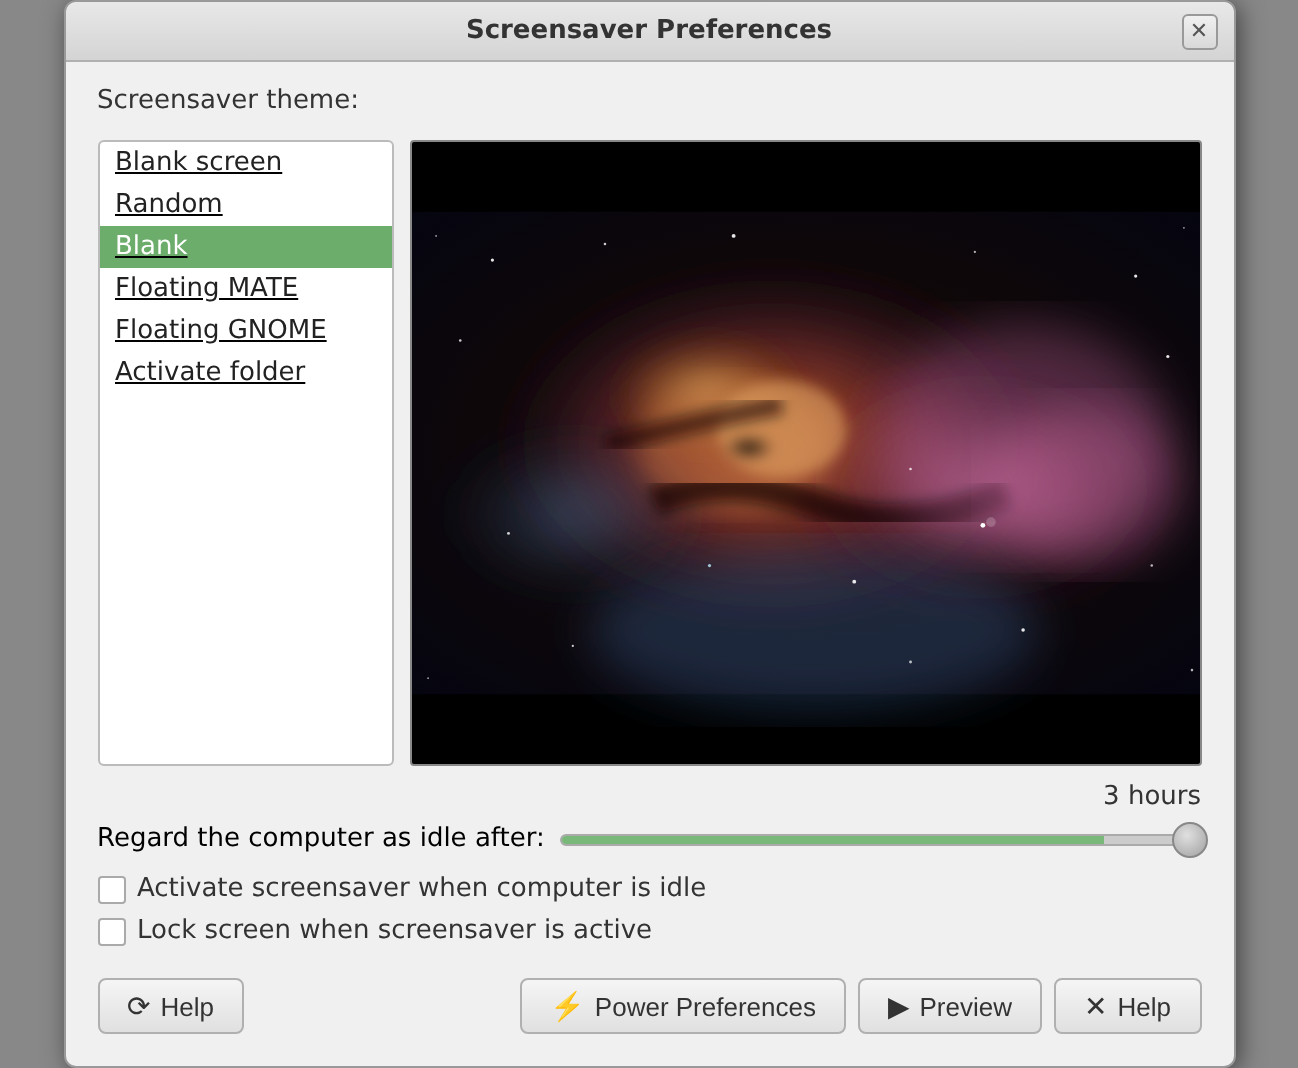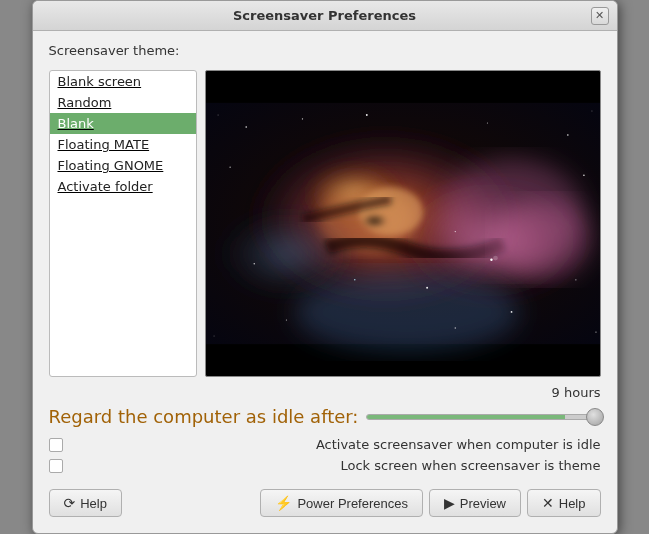--- a/index.html
+++ b/index.html
@@ -106,22 +106,22 @@
       width: 100%;
       height: 100%;
     }
     .idle-row {
       display: flex;
       align-items: center;
       gap: 8px;
       margin-top: 4px;
     }
     .idle-label {
-      font-size: 18px;
-      color: #a16207;
+      font-size: 13px;
+      color: #000000;
       white-space: nowrap;
     }
     .slider-container {
       flex: 1;
       position: relative;
       display: flex;
       align-items: center;
     }
     .slider-track {
       width: 100%;
@@ -160,21 +160,20 @@
     .checkboxes {
       display: flex;
       flex-direction: column;
       gap: 6px;
       margin-top: 2px;
     }
     .checkbox-row {
       display: flex;
       align-items: center;
       gap: 6px;
-      justify-content: space-between;
     }
     .checkbox-box {
       width: 14px;
       height: 14px;
       background: white;
       border: 1px solid #aaa;
       border-radius: 2px;
       flex-shrink: 0;
     }
     .checkbox-label {
@@ -325,41 +324,41 @@
           <circle cx="15" cy="15" r="0.6" fill="white" fill-opacity="0.6"></circle>
           <circle cx="480" cy="10" r="0.6" fill="white" fill-opacity="0.6"></circle>
           <circle cx="485" cy="285" r="0.8" fill="white" fill-opacity="0.7"></circle>
           <circle cx="10" cy="290" r="0.6" fill="white" fill-opacity="0.6"></circle>
         </svg>
       </div>
     </div>
 
     <div class="idle-section">
       <div class="idle-hours-row">
-        <span class="hours-label">9 hours</span>
+        <span class="hours-label">3 hours</span>
       </div>
       <div class="idle-row">
         <span class="idle-label">Regard the computer as idle after:</span>
         <div class="slider-container">
           <div class="slider-track">
             <div class="slider-fill"></div>
             <div class="slider-thumb"></div>
           </div>
         </div>
       </div>
     </div>
 
     <div class="checkboxes">
       <div class="checkbox-row">
         <div class="checkbox-box"></div>
         <span class="checkbox-label">Activate screensaver when computer is idle</span>
       </div>
       <div class="checkbox-row">
         <div class="checkbox-box"></div>
-        <span class="checkbox-label">Lock screen when screensaver is theme</span>
+        <span class="checkbox-label">Lock screen when screensaver is active</span>
       </div>
     </div>
 
     <div class="buttons-row">
       <button class="btn">
         <span class="btn-icon">⟳</span>
         <span>Help</span>
       </button>
       <div class="btn-group">
         <button class="btn">

